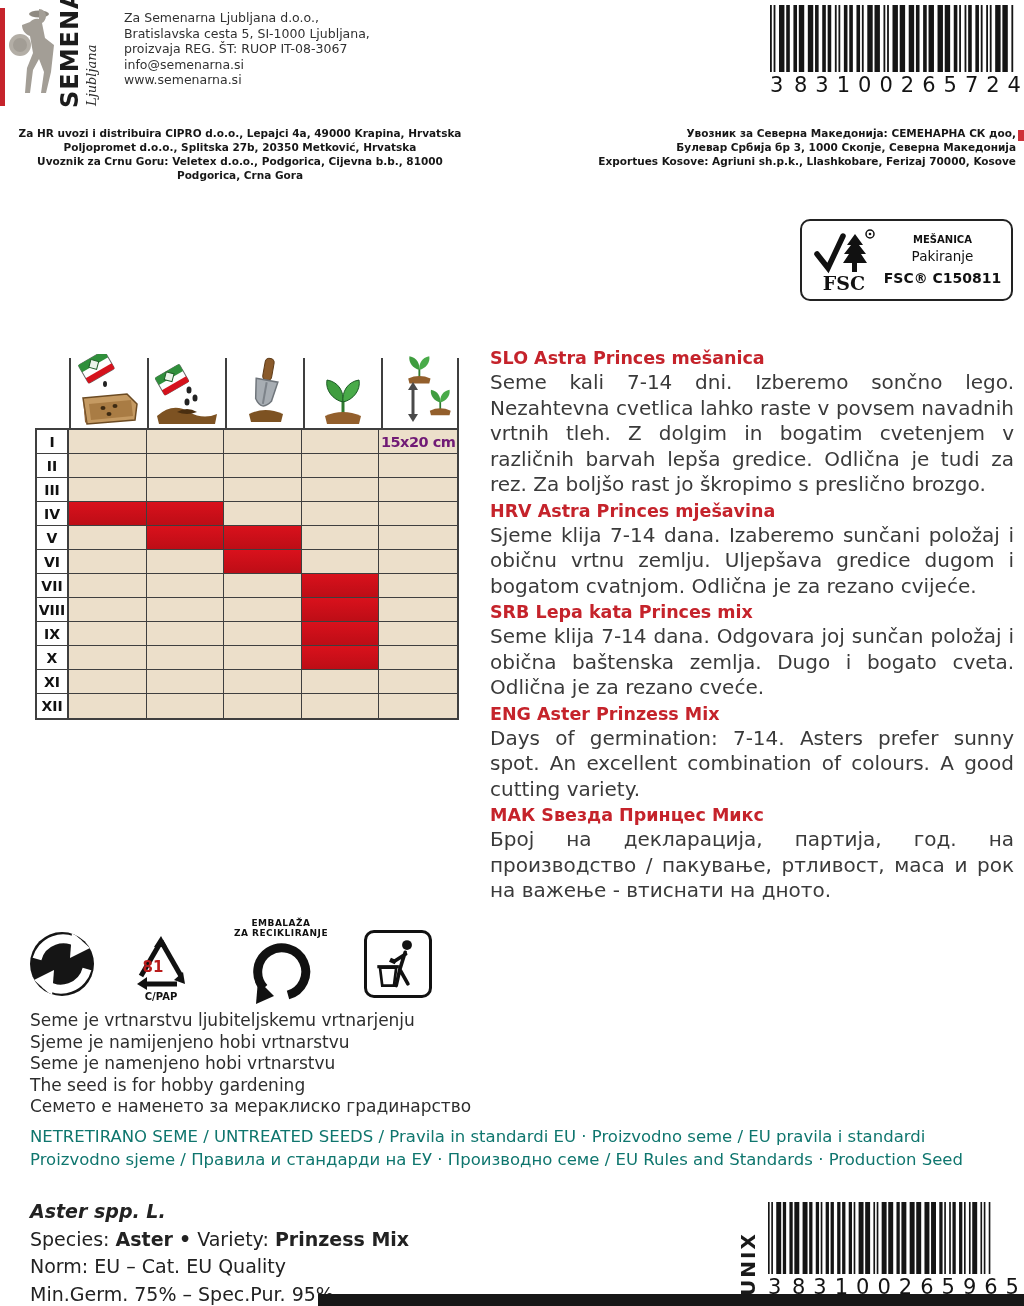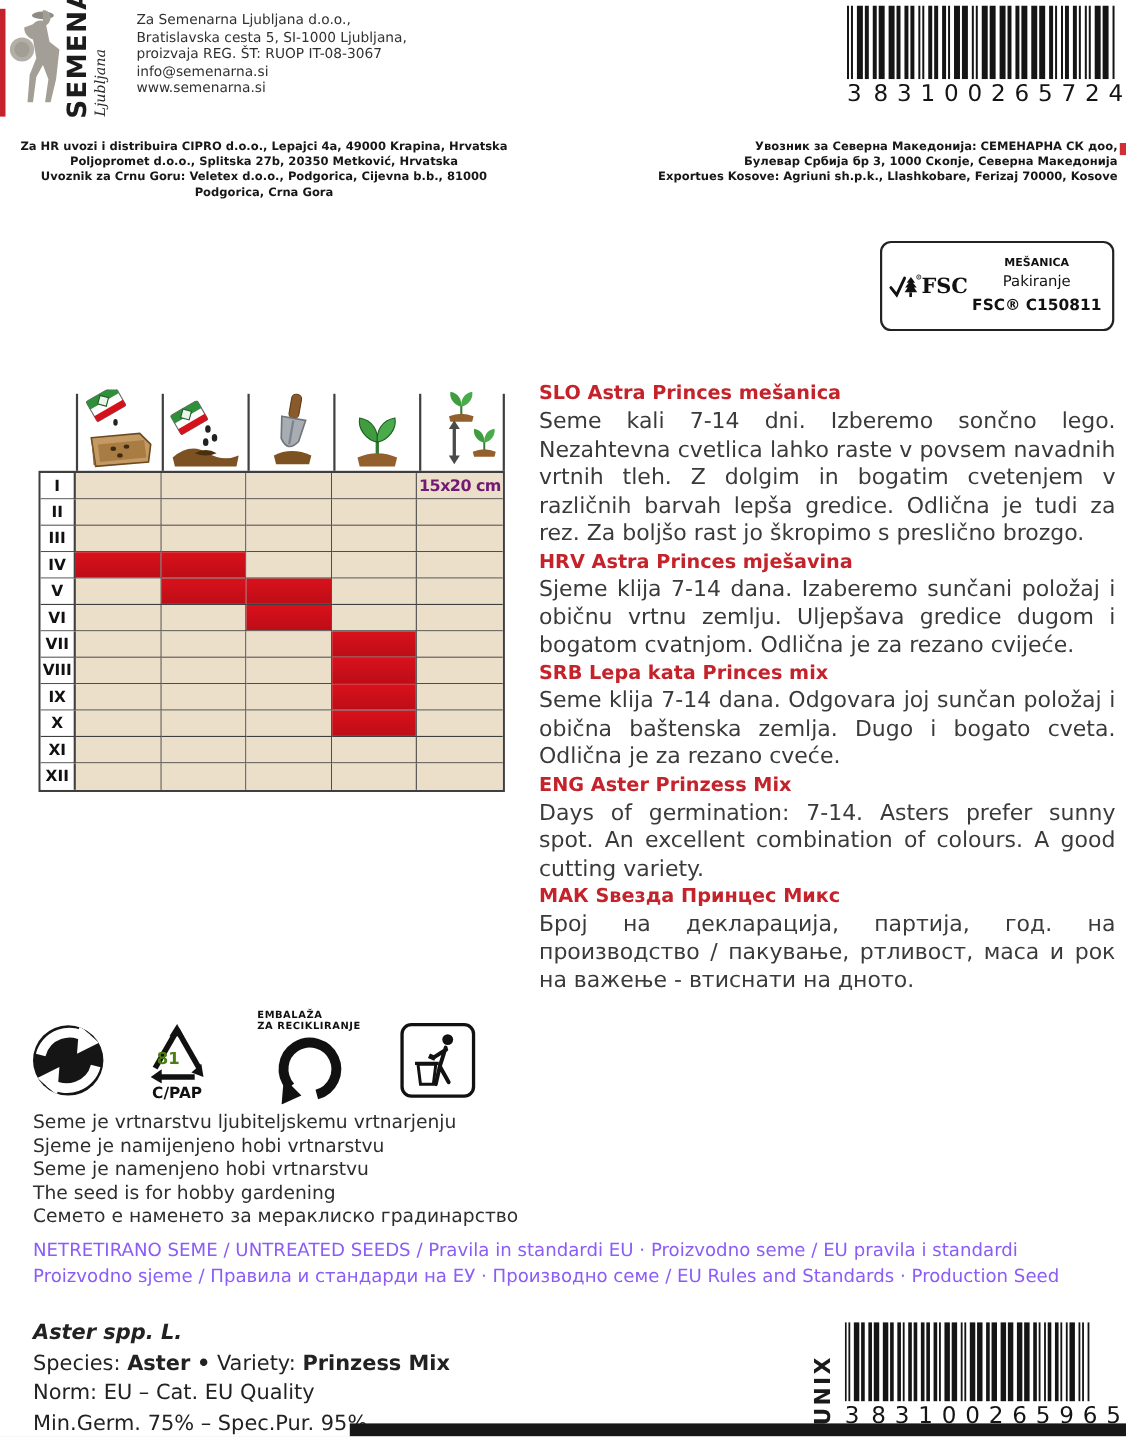--- a/index.html
+++ b/index.html
@@ -36,21 +36,21 @@
 
   
   .dist{position:absolute;top:126px;font-size:10.5px;line-height:14px;font-weight:700;color:#171717;}
   .dist-left{left:5px;width:470px;text-align:center;}
   .dist-right{right:8px;width:420px;text-align:right;}
   .red-tick{position:absolute;right:0;top:130px;width:6px;height:11px;background:#cf3038;}
 
   
   .fsc-box{position:absolute;left:800px;top:219px;width:213px;height:82px;border:2.5px solid #222;border-radius:10px;
     display:flex;align-items:center;padding:4px 6px;background:#fff;}
-  .fsc-left{width:72px;display:flex;flex-direction:row;align-items:center;}
+  .fsc-left{width:72px;display:flex;flex-direction:column;align-items:center;}
   .fsc-word{font-family:"DejaVu Serif",serif;font-weight:700;font-size:19px;color:#111;line-height:18px;}
   .fsc-right{flex:1;text-align:center;color:#111;}
   .fsc-l1{font-weight:700;font-size:10px;}
   .fsc-l2{font-size:13.5px;margin-top:3px;}
   .fsc-l3{font-weight:700;font-size:14px;margin-top:6px;}
 
   
   .cal{position:absolute;left:35px;top:348px;}
   .cal-header{display:flex;height:80px;align-items:flex-end;}
   .cal-hspacer{width:34px;}
@@ -71,29 +71,29 @@
   
   .desc-col{position:absolute;left:490px;top:345px;width:524px;}
   .desc-title{color:var(--accent);font-weight:700;font-size:17.5px;line-height:23px;margin-top:2px;}
   .desc-body{font-size:20px;line-height:25.5px;text-align:justify;color:#3a3a3a;}
 
   
   .recycle-row{position:absolute;left:28px;top:912px;display:flex;align-items:flex-end;gap:28px;height:92px;}
   .greendot{width:68px;height:68px;margin-bottom:6px;}
   .cpap{display:flex;flex-direction:column;align-items:center;width:74px;margin-bottom:2px;}
   .cpap-tri{position:relative;width:62px;height:56px;}
-  .cpap-num{position:absolute;left:0;right:16px;top:24px;text-align:center;font-weight:700;font-size:15px;color:#4d7c0f;}
-  .cpap-label{font-weight:700;font-size:14px;color:#111;margin-top:1px;}
+  .cpap-num{position:absolute;left:0;right:16px;top:24px;text-align:center;font-weight:700;font-size:15px;color:#b91c1c;}
+  .cpap-label{font-weight:700;font-size:10px;color:#111;margin-top:1px;}
   .embalaza{display:flex;flex-direction:column;align-items:center;width:110px;}
-  .emb-label{font-weight:700;font-size:9px;line-height:10px;color:#111;letter-spacing:0.5px;}
+  .emb-label{font-weight:700;font-size:9px;line-height:10px;text-align:center;color:#111;letter-spacing:0.5px;}
   .tidyman{width:68px;height:68px;border:3.5px solid #111;border-radius:10px;display:flex;align-items:center;justify-content:center;margin-bottom:6px;}
 
   
   .hobby{position:absolute;left:30px;top:1010px;font-size:17px;line-height:21.5px;color:#2e2e2e;font-weight:500;}
-  .untreated{position:absolute;left:30px;top:1125px;width:985px;font-size:16.5px;line-height:23px;color:#8b5cf6;font-weight:500;}
+  .untreated{position:absolute;left:30px;top:1125px;width:985px;font-size:16.5px;line-height:23px;color:#0f766e;font-weight:500;}
 
   
   .product{position:absolute;left:30px;top:1198px;font-size:19px;line-height:27.5px;color:#222;}
   .latin{font-style:italic;font-weight:600;}
   .product b{font-weight:700;}
 
   .bottom-bar{position:absolute;left:318px;right:0;bottom:0;height:12px;background:#171717;}
 </style>
 </head>
 <body>

